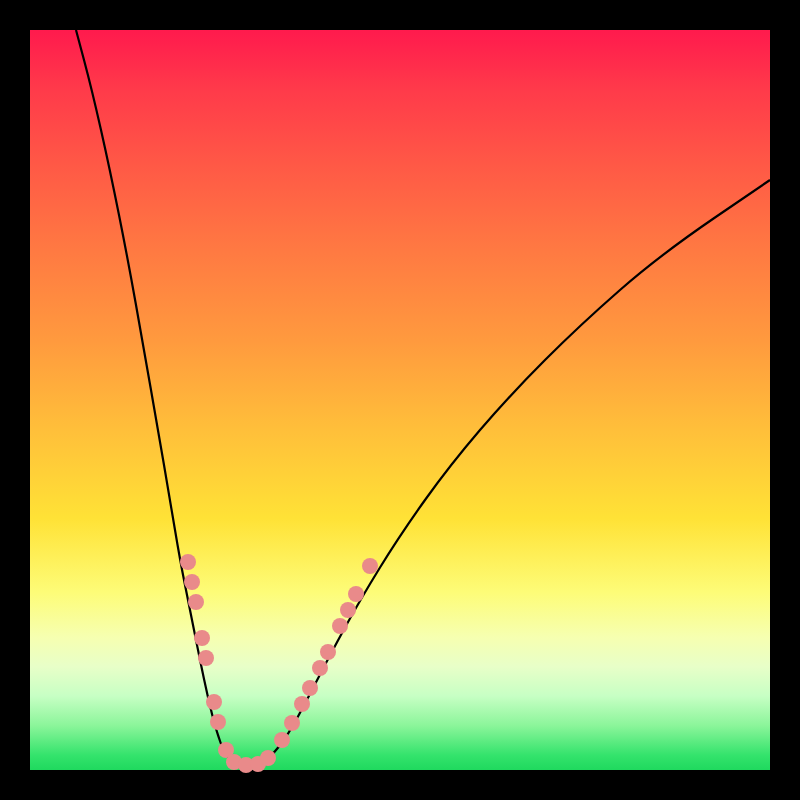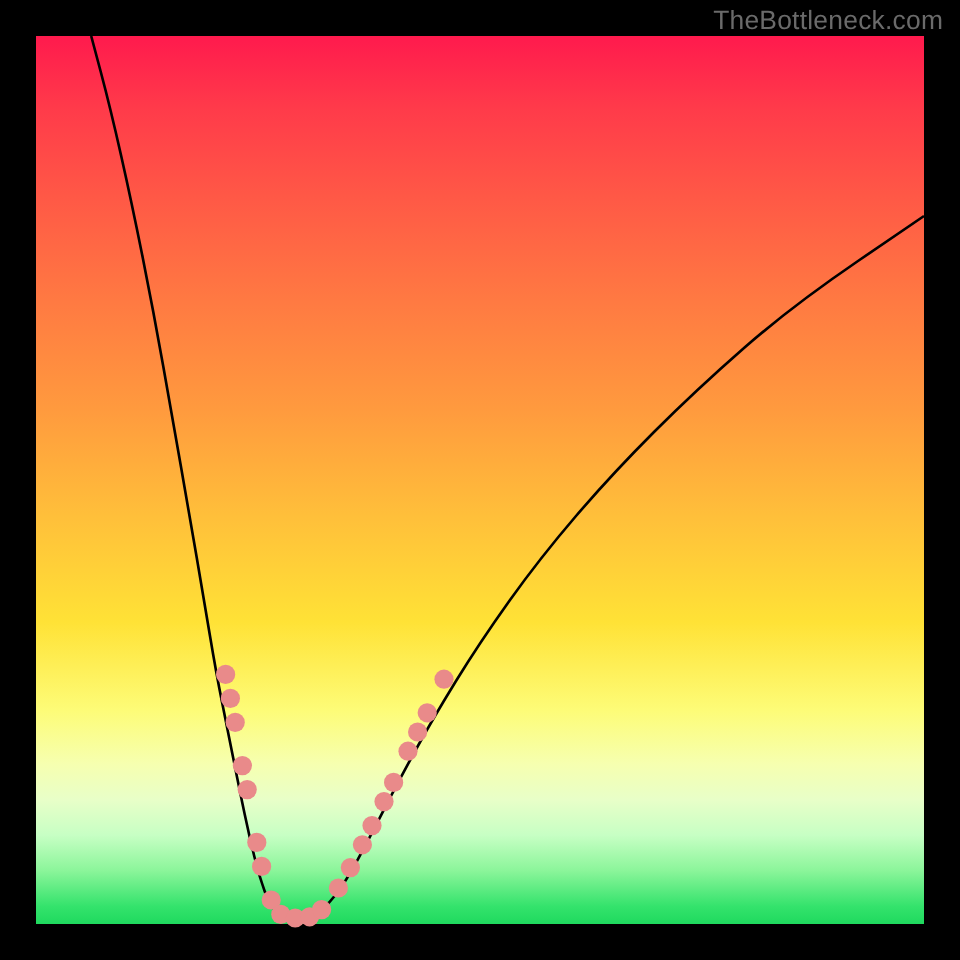--- a/index.html
+++ b/index.html
@@ -58,21 +58,20 @@
     top: 0; left: 0;
     width: 740px;
     height: 740px;
     overflow: visible;
   }
 </style>
 </head>
 <body>
 
 <div class="frame">
-  <div class="watermark">TheBottleneck.com</div>
 
   <div class="plot">
     <svg class="curve" viewBox="0 0 740 740" preserveAspectRatio="none">
       <g id="series-group">
           <path d="M 46 0 Q 46 0 54 30 Q 62 60 71 100 Q 80 140 89 185 Q 98 230 106 275 Q 114 320 121 360 Q 128 400 134 435 Q 140 470 145 500 Q 150 530 155 555 Q 160 580 165 605 Q 170 630 174 649 Q 178 668 182 684 Q 186 700 190.5 712.5 Q 195 725 200 729 Q 205 733 212.5 734 T 220 735" fill="none" stroke="#000000" stroke-width="2.2"></path>
           <path d="M 225 735 Q 225 735 232.5 731.5 Q 240 728 249 716.5 Q 258 705 268 686.5 Q 278 668 289 646.5 Q 300 625 315 597.5 Q 330 570 350 537.5 Q 370 505 395 470 Q 420 435 450 400 Q 480 365 515 330 Q 550 295 590 260 Q 630 225 685 187.5 T 740 150" fill="none" stroke="#000000" stroke-width="2.2"></path>
         </g>
       <g id="dots-group">
           <circle cx="158" cy="532" r="8" fill="#e98a8a"></circle>
           <circle cx="162" cy="552" r="8" fill="#e98a8a"></circle>

